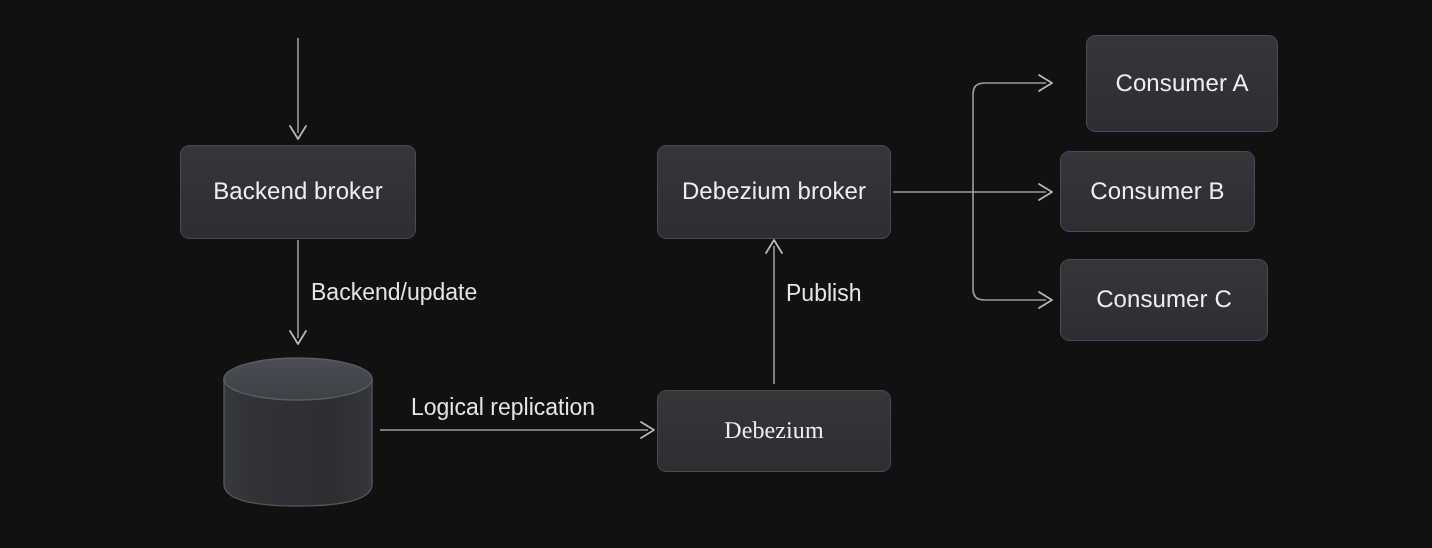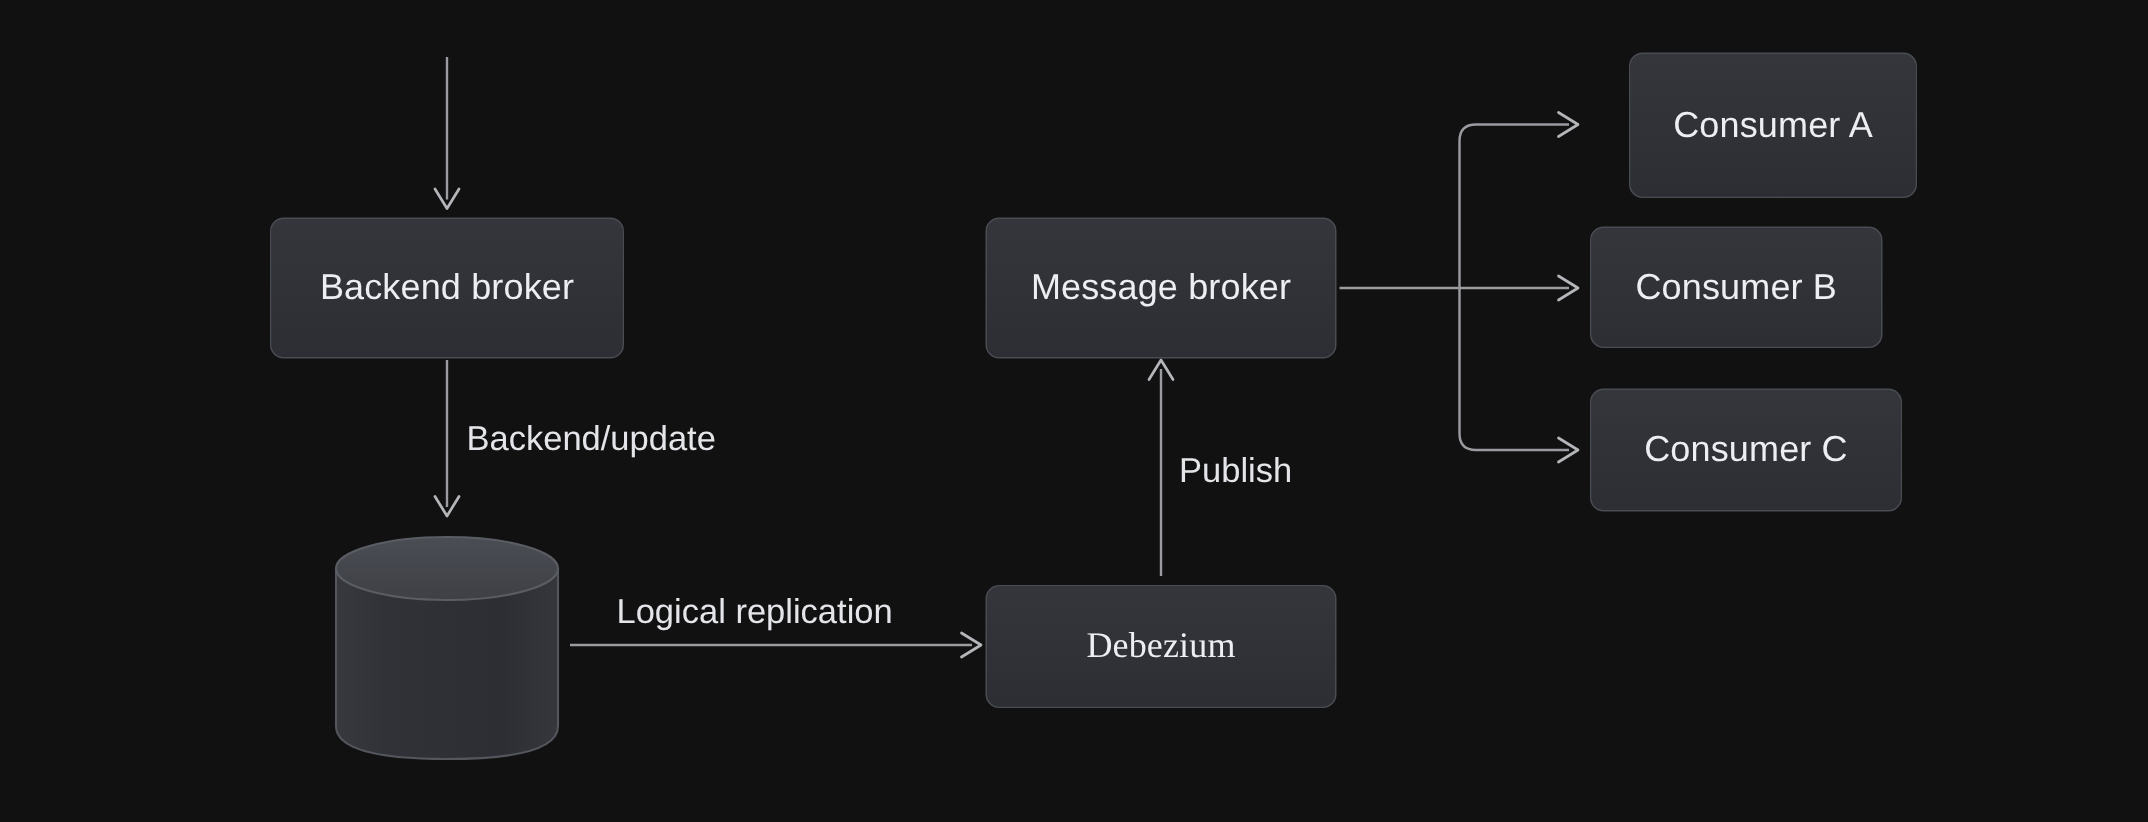--- a/index.html
+++ b/index.html
@@ -105,21 +105,21 @@
     <path d="M224,379 L224,484 Q224,506 298,506 Q372,506 372,484 L372,379 Z" fill="url(#cylBody)" stroke="#53565c" stroke-width="1.4"></path>
     <ellipse cx="298" cy="379" rx="74" ry="21" fill="url(#cylTop)" stroke="#5a5d63" stroke-width="1.4"></ellipse>
   </g>
 </svg>
 
 <div class="node" style="left:180px; top:145px; width:236px; height:94px;">
   <span>Backend broker</span>
 </div>
 
 <div class="node" style="left:657px; top:145px; width:234px; height:94px;">
-  <span>Message broker</span>
+  <span>Debezium broker</span>
 </div>
 
 <div class="node" style="left:657px; top:390px; width:234px; height:82px;font-family:Liberation Serif, serif;">
   <span>Debezium</span>
 </div>
 
 <div class="node" style="left:1060px; top:35px; width:192px; height:97px;margin-left:26px;">
   <span>Consumer A</span>
 </div>
 
@@ -128,13 +128,13 @@
 </div>
 
 <div class="node" style="left:1060px; top:259px; width:208px; height:82px;">
   <span>Consumer C</span>
 </div>
 
 <span class="edge-label" style="left:311px; top:281px;">Backend/update</span>
 
 <span class="edge-label" style="left:411px; top:396px;">Logical replication</span>
 
-<span class="edge-label" style="left:786px; top:302px;">Publish</span>
+<span class="edge-label" style="left:786px; top:282px;">Publish</span>
 
 </body></html>

